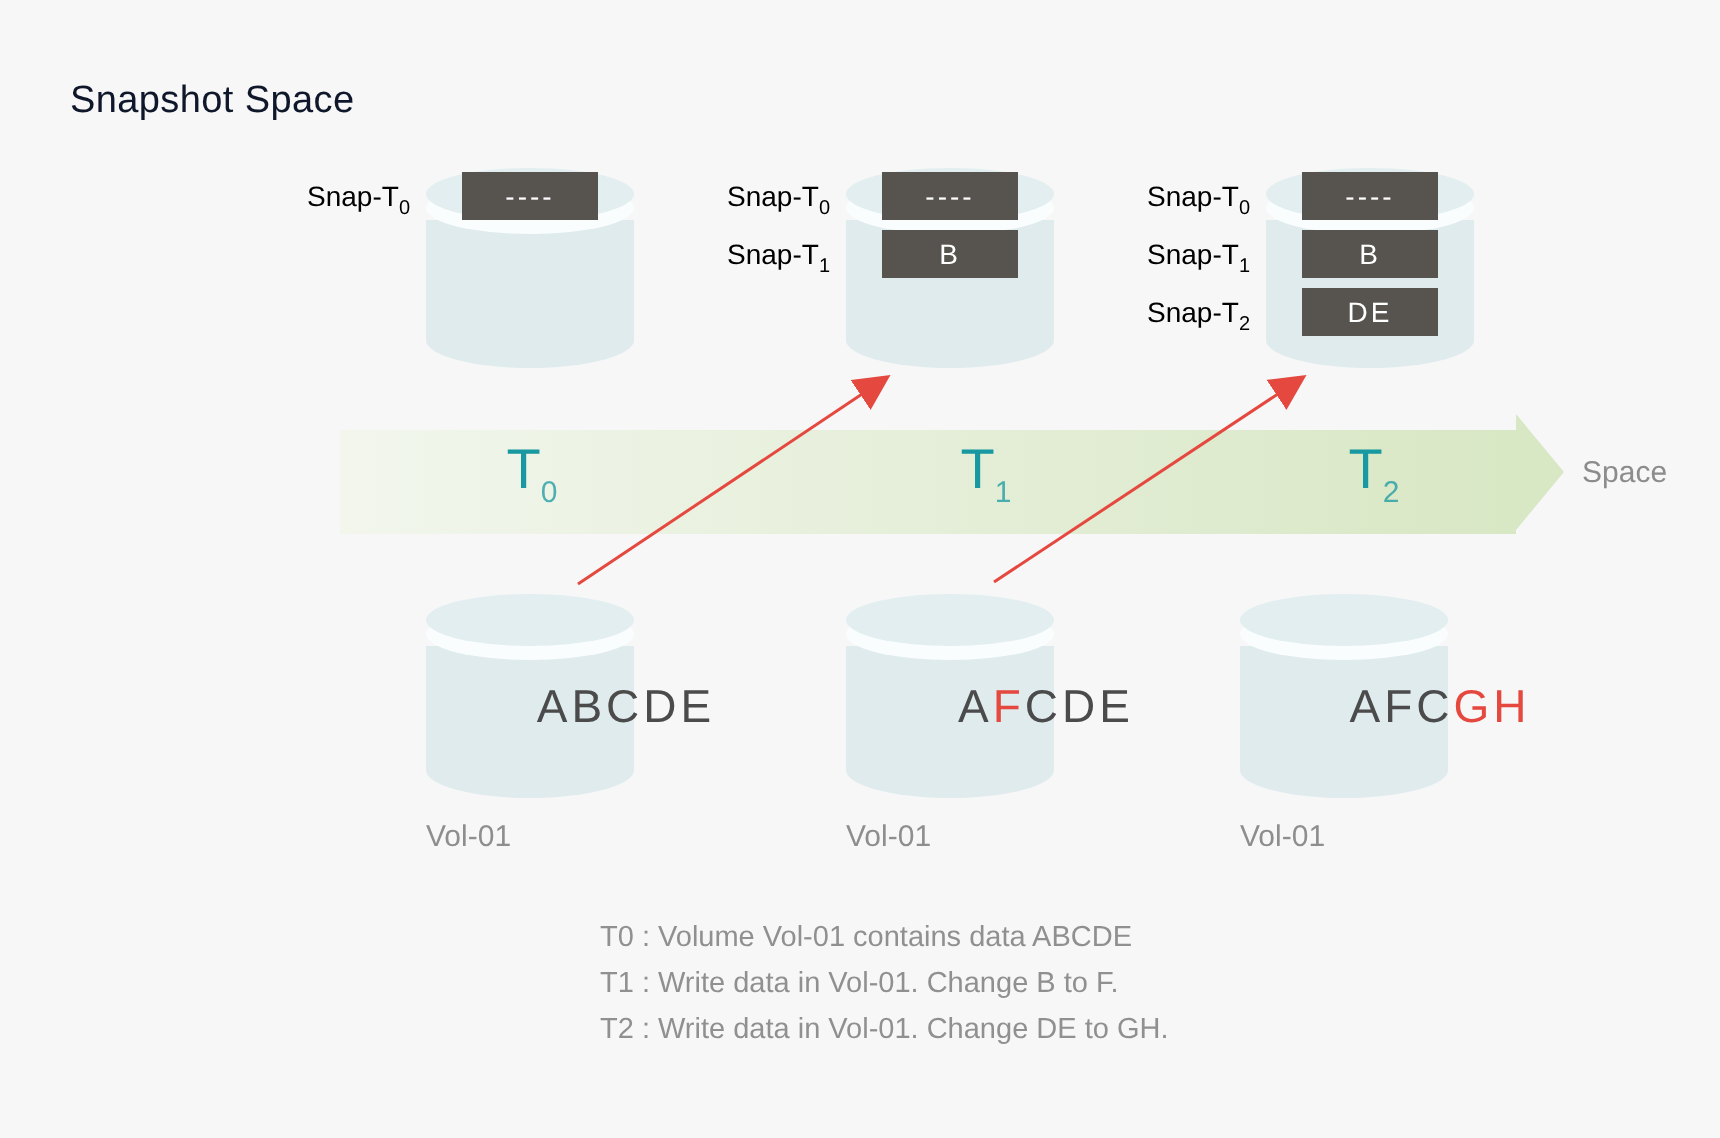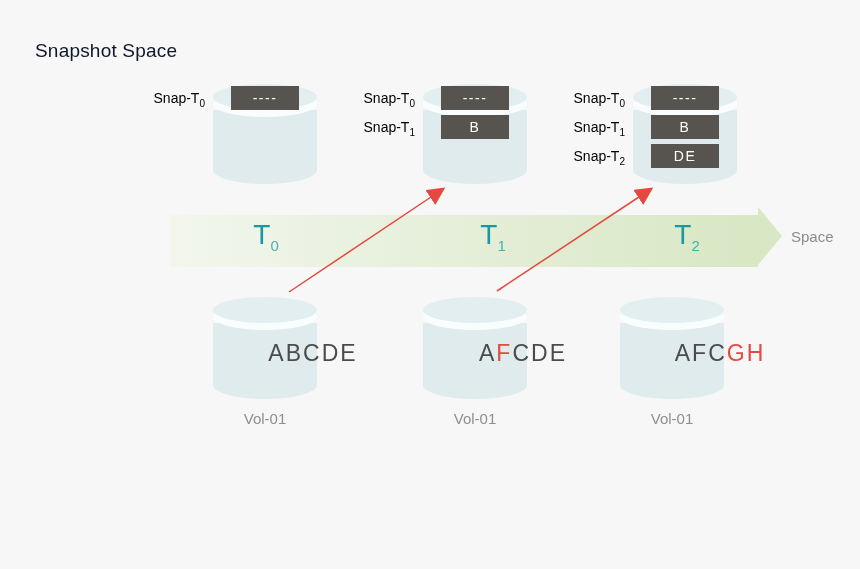--- a/index.html
+++ b/index.html
@@ -48,21 +48,21 @@
   .time-label { position:absolute; left:791px; top:228px; font-size:15px; color:#8c8c8c; }
 
   
   .vol-group { position:absolute; width:104px; height:102px; top:297px; }
   #vol-group-0 { left:213px; } #vol-group-1 { left:423px; } #vol-group-2 { left:620px; }
   .vol-group .cyl { width:104px; height:102px; }
   .vol-group .cyl-body { height:76px; }
   .vol-letters { position:absolute; left:0; top:43px; width:104px; text-align:center;
                  font-size:23px; color:#4b4b4b; letter-spacing:2px; z-index:4;margin-left:48px; }
   .vol-letters .red { color:#e5483f; }
-  .vol-name { position:absolute; left:0; top:113px; width:104px; text-align:center;
+  .vol-name { position:absolute; left:0; top:113px; width:104px; 
               font-size:15px; color:#8e8e8e; }
 
   
   .notes { position:absolute; left:300px; top:458px; font-size:14.5px; line-height:23px;
            color:#909090; }
 
   
   .arrows-svg { position:absolute; left:0; top:0; width:860px; height:569px;
                 pointer-events:none; z-index:6; }
 </style>
@@ -140,20 +140,25 @@
   <div class="vol-group" id="vol-group-2">
     <div class="cyl">
       <div class="cyl-body"></div>
       <div class="cyl-band"></div>
       <div class="cyl-top"></div>
     </div>
     <div class="vol-letters"><span class="ltr">A</span><span class="ltr">F</span><span class="ltr">C</span><span class="ltr red">G</span><span class="ltr red">H</span></div>
     <div class="vol-name">Vol-01</div>
   </div>
 
+  <div class="notes">
+    <div>T0 : Volume Vol-01 contains data ABCDE</div>
+    <div>T1 : Write data in Vol-01. Change B to F.</div>
+    <div>T2 : Write data in Vol-01. Change DE to GH.</div>
+  </div>
 
   <svg class="arrows-svg" viewBox="0 0 860 569">
     <defs>
       <marker id="redhead" viewBox="0 0 10 10" refX="8.5" refY="5" markerWidth="12" markerHeight="12" orient="auto">
         <path d="M0,0 L10,5 L0,10 z" fill="#e5483f"></path>
       </marker>
     </defs>
     <line x1="289" y1="292" x2="443" y2="189" stroke="#e5483f" stroke-width="1.5" marker-end="url(#redhead)"></line>
     <line x1="497" y1="291" x2="651" y2="189" stroke="#e5483f" stroke-width="1.5" marker-end="url(#redhead)"></line>
   </svg>

